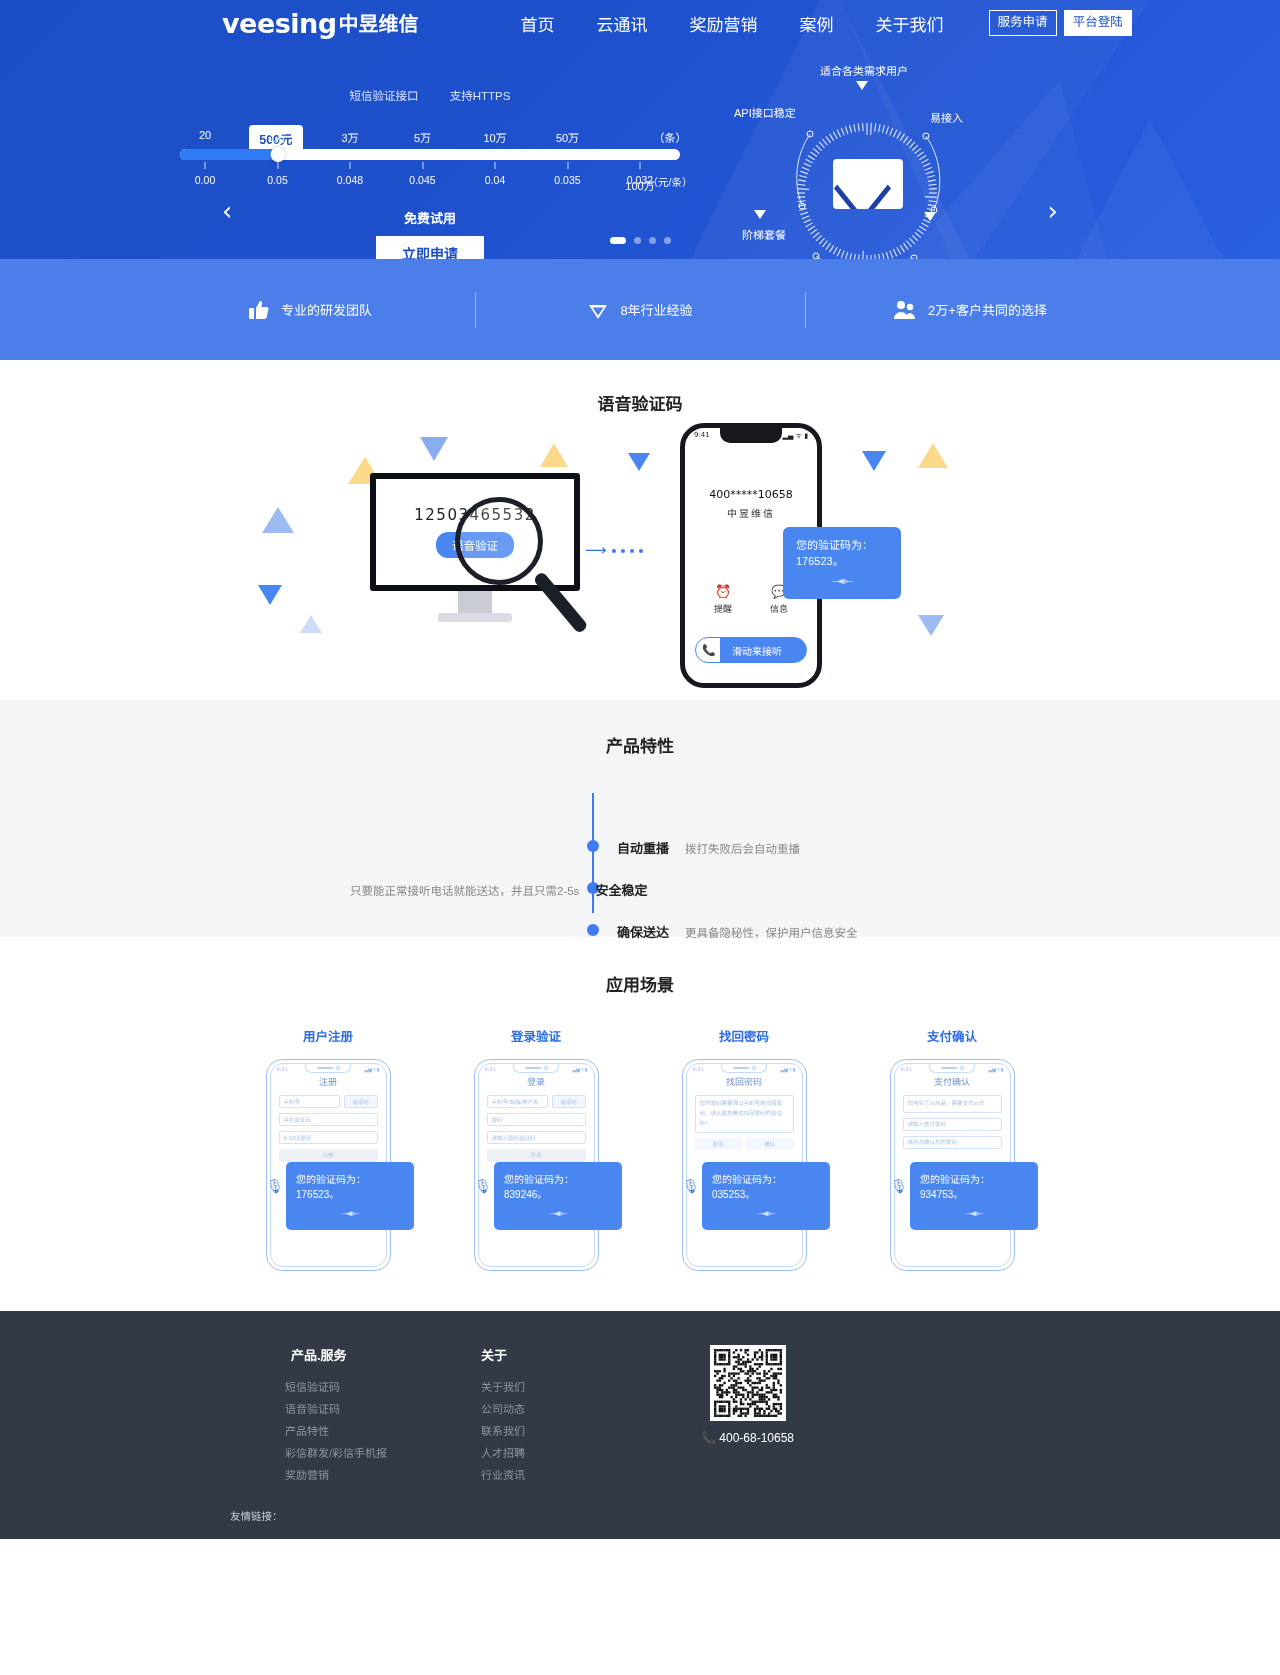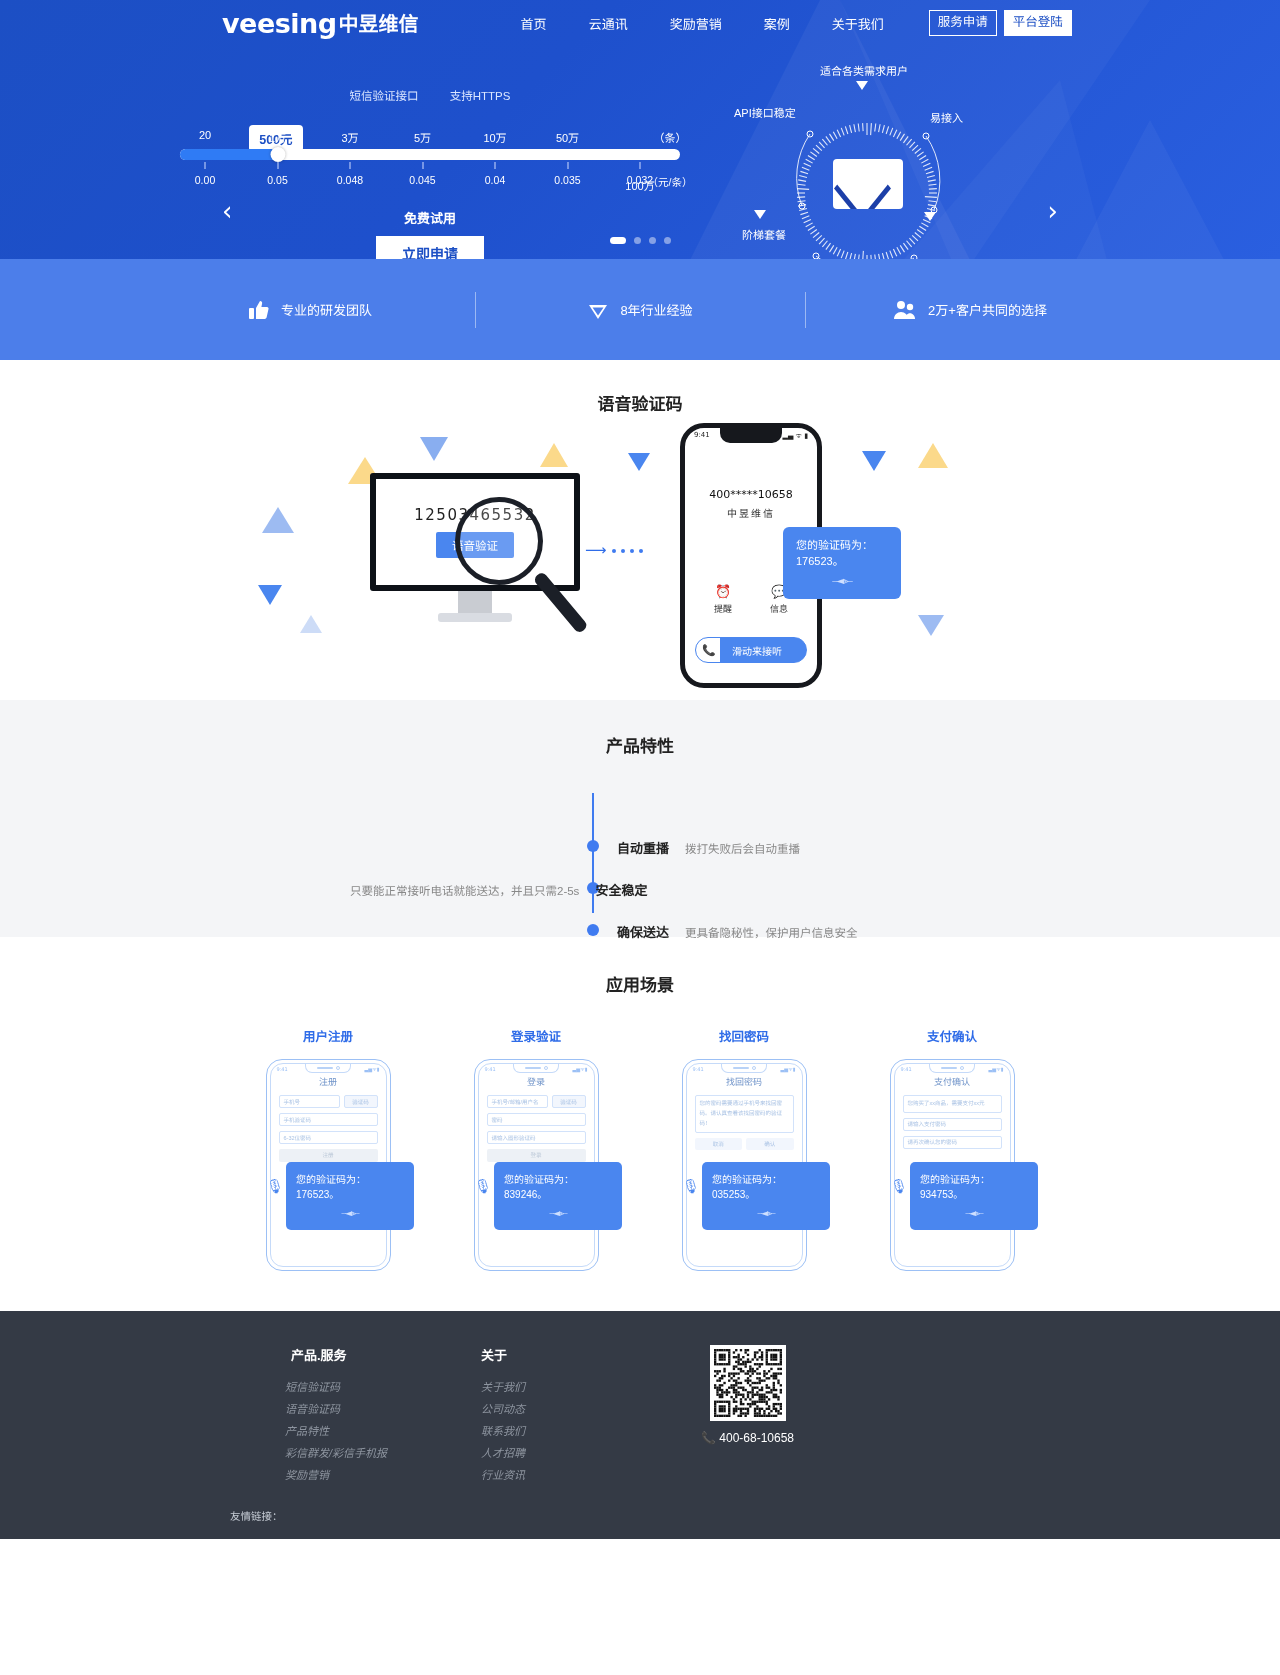--- a/index.html
+++ b/index.html
@@ -56,21 +56,21 @@
   }
   .logo-cn {
     font-size: 20px; font-weight: 700; letter-spacing: 0px; margin-left: 2px;
     line-height: 1.25;
   }
   .nav {
     display: flex; align-items: center; gap: 42px;
     margin-left: 102px;
   }
   .nav a {
-    color: #fff; font-size: 13px; text-decoration: none; white-space: nowrap;
+    color: #fff; font-size: 17px; text-decoration: none; white-space: nowrap;
   }
   .topbtns { display: flex; gap: 7px; margin-left: 45px; }
   .topbtn {
     border: 1px solid #fff; color: #fff; font-size: 12.5px;
     padding: 3px 8px; background: transparent; cursor: pointer;
     white-space: nowrap; line-height: 1.4;
   }
   .topbtn.filled { background: #fff; color: #1c4fc4; border-color: #fff; }
 
   .hero-body { position: relative; z-index: 6; display: flex; }
@@ -179,21 +179,21 @@
   .tri { position: absolute; width: 0; height: 0; }
 
   .monitor { position: absolute; left: 370px; top: 58px; width: 210px; }
   .screen {
     width: 210px; height: 118px; background: #fff; border: 6px solid #0d1117;
     border-radius: 3px; position: relative; display: flex; flex-direction: column;
     align-items: center; justify-content: center; gap: 8px;
   }
   .code-num { font-size: 15px; letter-spacing: 1.5px; color: #222; font-family: "DejaVu Sans", sans-serif; }
   .voice-chip {
-    background: #4a86ef; color: #fff; font-size: 11.5px; padding: 5px 16px; border-radius: 2px;
+    background: #4a86ef; color: #fff; font-size: 11.5px; padding: 5px 16px; border-radius: 12px;
   }
   .stand-neck {
     width: 34px; height: 22px; background: #c9ccd2; margin: 0 auto;
   }
   .stand-base {
     width: 74px; height: 9px; background: #d9dce2; border-radius: 3px; margin: 0 auto;
   }
   .magnifier { position: absolute; left: 455px; top: 82px; }
   .mag-lens {
     width: 88px; height: 88px; border-radius: 50%; border: 5px solid #1b1f27;
@@ -313,21 +313,21 @@
   .f-cols { display: flex; padding-left: 285px; }
   .f-col { margin-right: 0; }
   .f-col.c1 { width: 196px; }
   .f-col.c2 { width: 192px; }
   .f-col.c3 { width: 160px; }
   .f-head { color: #fff; font-size: 13px; font-weight: 700; margin-bottom: 12px; }
   .f-head.ind1 { margin-left: 6px; }
   .f-links { display: flex; gap: 52px; }
   .f-links ul { list-style: none; }
   .f-links li, .f-col ul li { font-size: 11px; line-height: 2.0; color: #8d949f; cursor: pointer; }
-  .f-col ul { list-style: none; font-style: italic; }
+  .f-col ul { list-style: none; }
   .qr-box { margin-left: 60px; text-align: center; }
   .qr {
     width: 76px; height: 76px; background: #fff; padding: 4px; margin: 0 auto;
   }
   .qr svg { display: block; }
   .f-tel { color: #fff; font-size: 12px; margin-top: 10px; }
   .friends {
     display: flex; padding: 22px 0 16px 230px; font-size: 10.5px; color: #8d949f;
     align-items: flex-start;
   }

